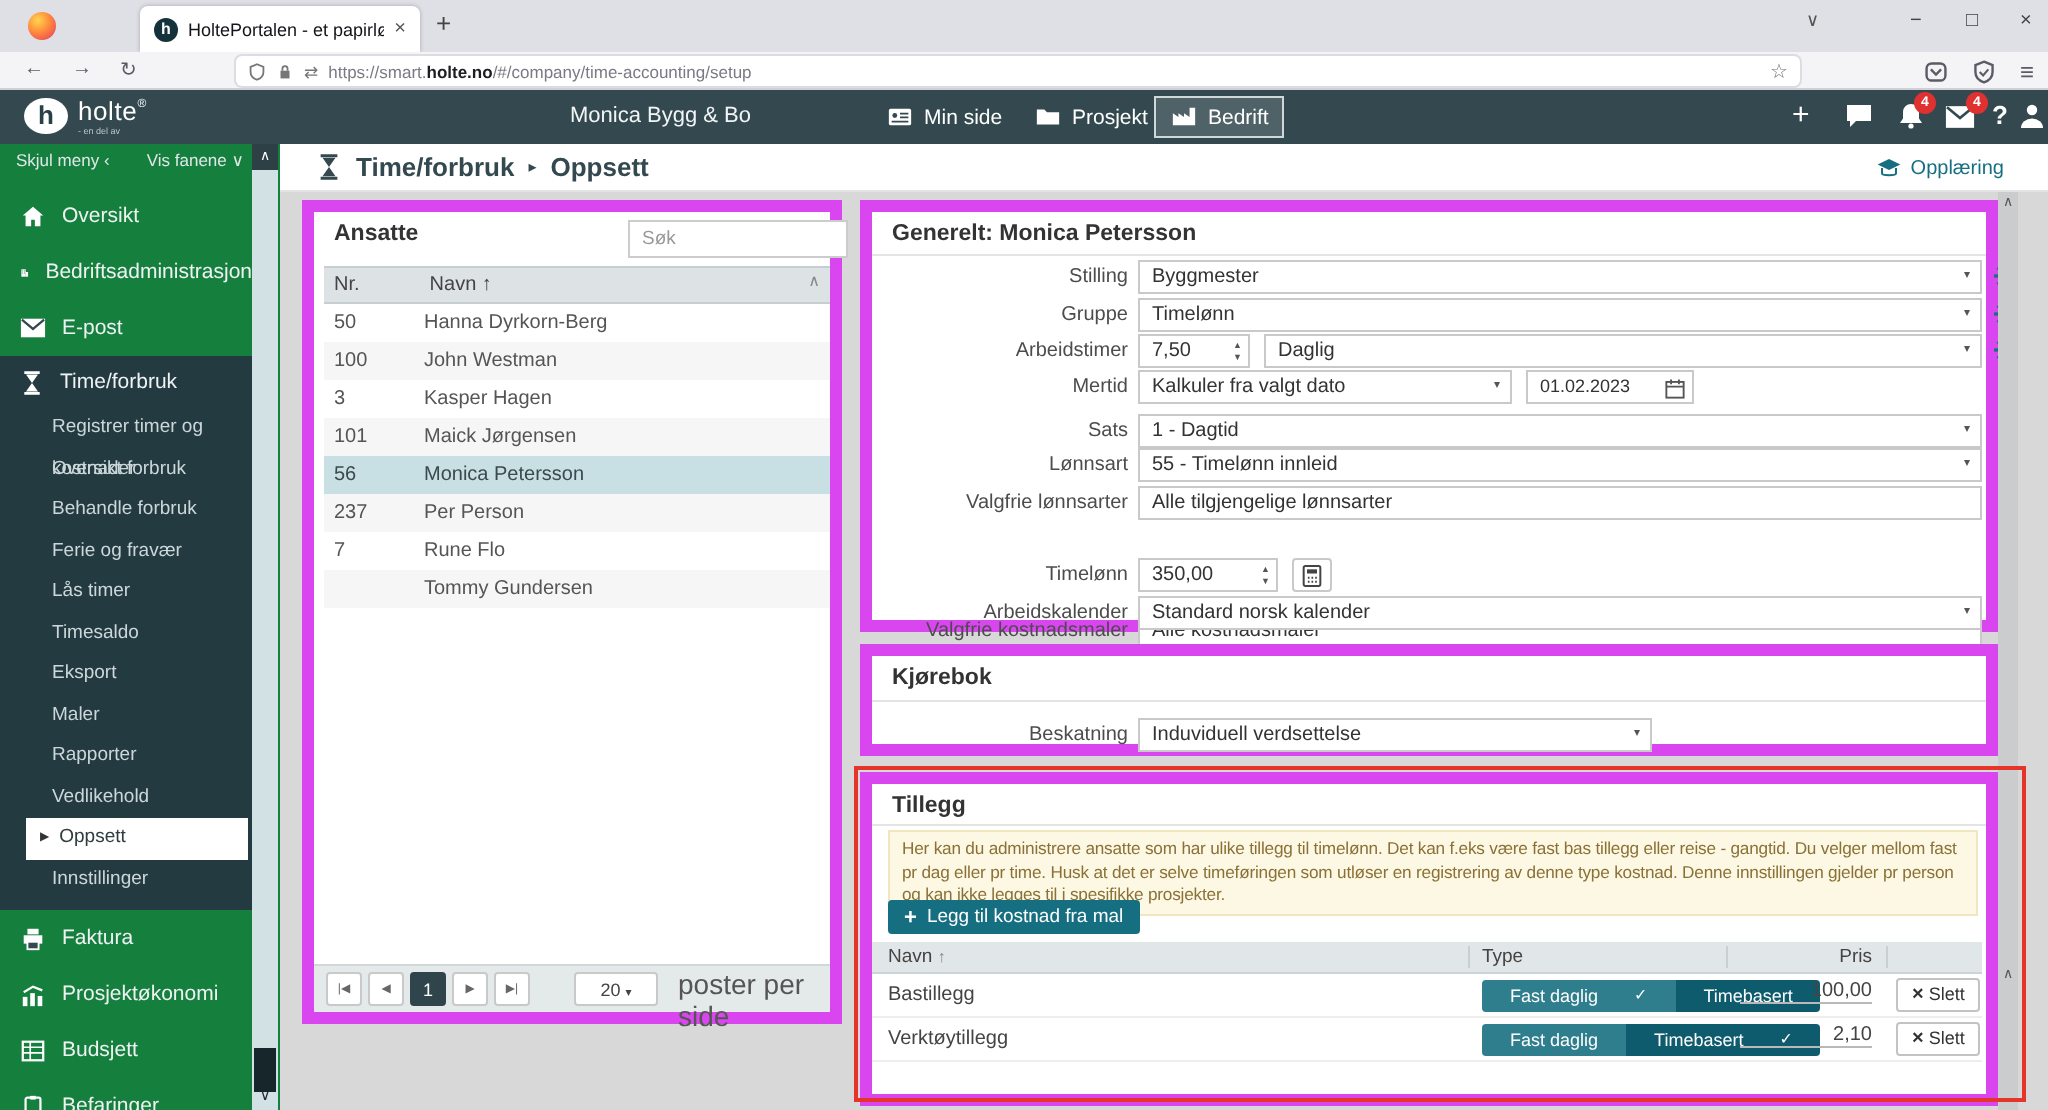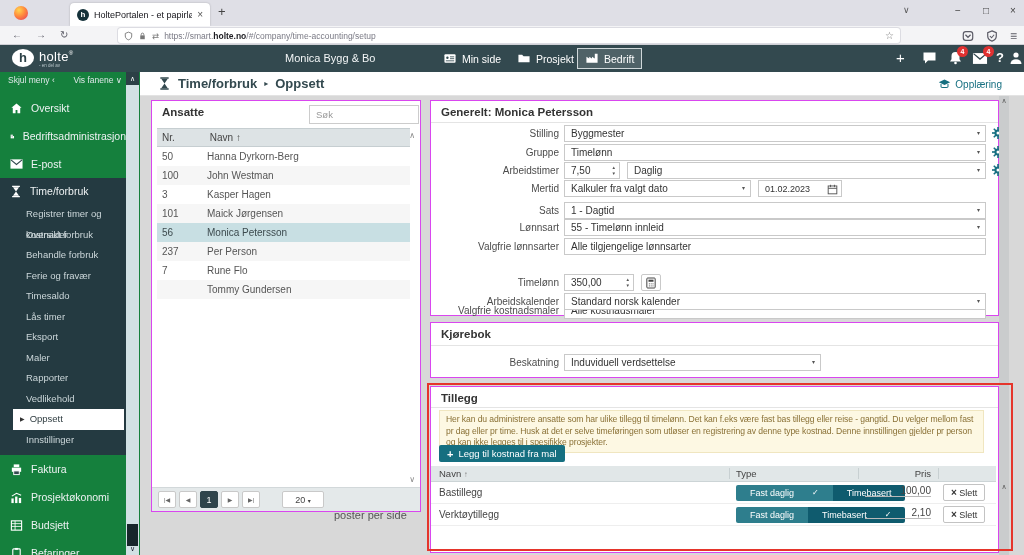--- a/index.html
+++ b/index.html
@@ -63,21 +63,21 @@
                  text-align:center; line-height:10px; }
 
   
   .crumbbar { position:absolute; left:140px; top:72px; width:884px; height:24px; background:#fff; border-bottom:1px solid #e3e3e3; }
   .crumb { position:absolute; left:158px; top:76px; display:flex; align-items:center; gap:7px; color:#33494f; }
   .crumb .big { font-size:13px; font-weight:bold; }
   .crumb .sep { font-size:8px; }
   .training { position:absolute; right:22px; top:79px; display:flex; align-items:center; gap:4px; color:#156f80; font-size:10px; }
 
   
-  .panel { position:absolute; background:#fff; border:1px solid #d946ef; }
+  .panel { position:absolute; background:#fff; border:6px solid #d946ef; }
   .ptitle { position:absolute; left:10px; top:5px; font-size:11.5px; font-weight:bold; color:#333; }
   .pdivider { position:absolute; left:0; right:0; border-top:1px solid #e4e4e4; }
 
   
   .search { position:absolute; left:157px; top:4px; width:110px; height:19px; border:1px solid #ccc; font-size:9.5px;
             padding:0 6px; color:#333; font-family:"Liberation Sans",sans-serif; }
   .search::placeholder { color:#999; }
   .ethead { position:absolute; left:5px; top:27px; width:253px; height:19px; background:#dde3e5; border-top:1px solid #c6ced1;
             border-bottom:1px solid #c6ced1; font-size:10px; color:#444; }
   .erows { position:absolute; left:5px; top:46px; width:253px; }
@@ -85,21 +85,21 @@
   .erow:nth-child(even) { background:#f6f6f6; }
   .erow.sel { background:#c8dfe3; color:#3c4a4e; }
   .cnr { display:inline-block; width:50px; padding-left:5px; }
   .tsarr { position:absolute; font-size:8px; color:#888; }
   .efoot { position:absolute; left:0; right:0; bottom:0; height:24px; background:#e4e9ea; border-top:1px solid #d2d8da; }
   .pgbtn { position:absolute; top:3px; width:18px; height:17px; background:#fff; border:1px solid #c9c9c9; border-radius:2px;
            font-size:6px; color:#666; text-align:center; line-height:16px; }
   .pgbtn.act { background:#2f444b; color:#fff; border-color:#2f444b; font-size:9px; }
   .pgsel { position:absolute; left:130px; top:3px; width:42px; height:17px; background:#fff; border:1px solid #c9c9c9;
            border-radius:2px; font-size:9px; color:#444; text-align:center; line-height:16px; }
-  .pglabel { position:absolute; left:182px; top:21px; font-size:11px; color:#555; }
+  .pglabel { position:absolute; left:182px; top:1px; font-size:14px; color:#555; }
 
   
   .flabel { position:absolute; left:0; width:118px; text-align:right; font-size:10px; color:#4c4c4c; line-height:17px; }
   .fctl { position:absolute; height:17px; border:1px solid #c9c9c9; background:#fff; font-size:10px; color:#333;
           line-height:15px; padding:0 6px; }
   .fctl .caret { position:absolute; right:5px; top:0; font-size:6px; color:#555; line-height:15px; }
   .spin { position:absolute; right:3px; top:2px; font-size:4.5px; line-height:5.5px; color:#555; text-align:center; }
   .gear { position:absolute; width:14px; height:14px; top:1px; }
   .iconbtn { position:absolute; width:20px; height:17px; border:1px solid #c9c9c9; background:#fff; border-radius:2px;
              display:flex; align-items:center; justify-content:center; }
@@ -259,22 +259,22 @@
           <svg width="12" height="13" viewBox="0 0 14 14">
               <path d="M2.5 1h9M2.5 13h9" stroke="#fff" stroke-width="1.6"></path>
               <path d="M3.5 2h7L7 7zM3.5 12h7L7 7z" fill="#fff"></path>
             </svg>
           <span>Time/forbruk</span>
         </div>
         <div class="subitem"><span>Registrer timer og kostnader</span></div>
         <div class="subitem"><span>Oversikt forbruk</span></div>
         <div class="subitem"><span>Behandle forbruk</span></div>
         <div class="subitem"><span>Ferie og fravær</span></div>
+        <div class="subitem"><span>Lås timer</span></div>
         <div class="subitem"><span>Timesaldo</span></div>
-        <div class="subitem"><span>Lås timer</span></div>
         <div class="subitem"><span>Eksport</span></div>
         <div class="subitem"><span>Maler</span></div>
         <div class="subitem"><span>Rapporter</span></div>
         <div class="subitem"><span>Vedlikehold</span></div>
         <div class="subitem sel">
             <span class="arr">▶</span>
             <span>Oppsett</span>
           </div>
         <div class="subitem"><span>Innstillinger</span></div>
       </div>

